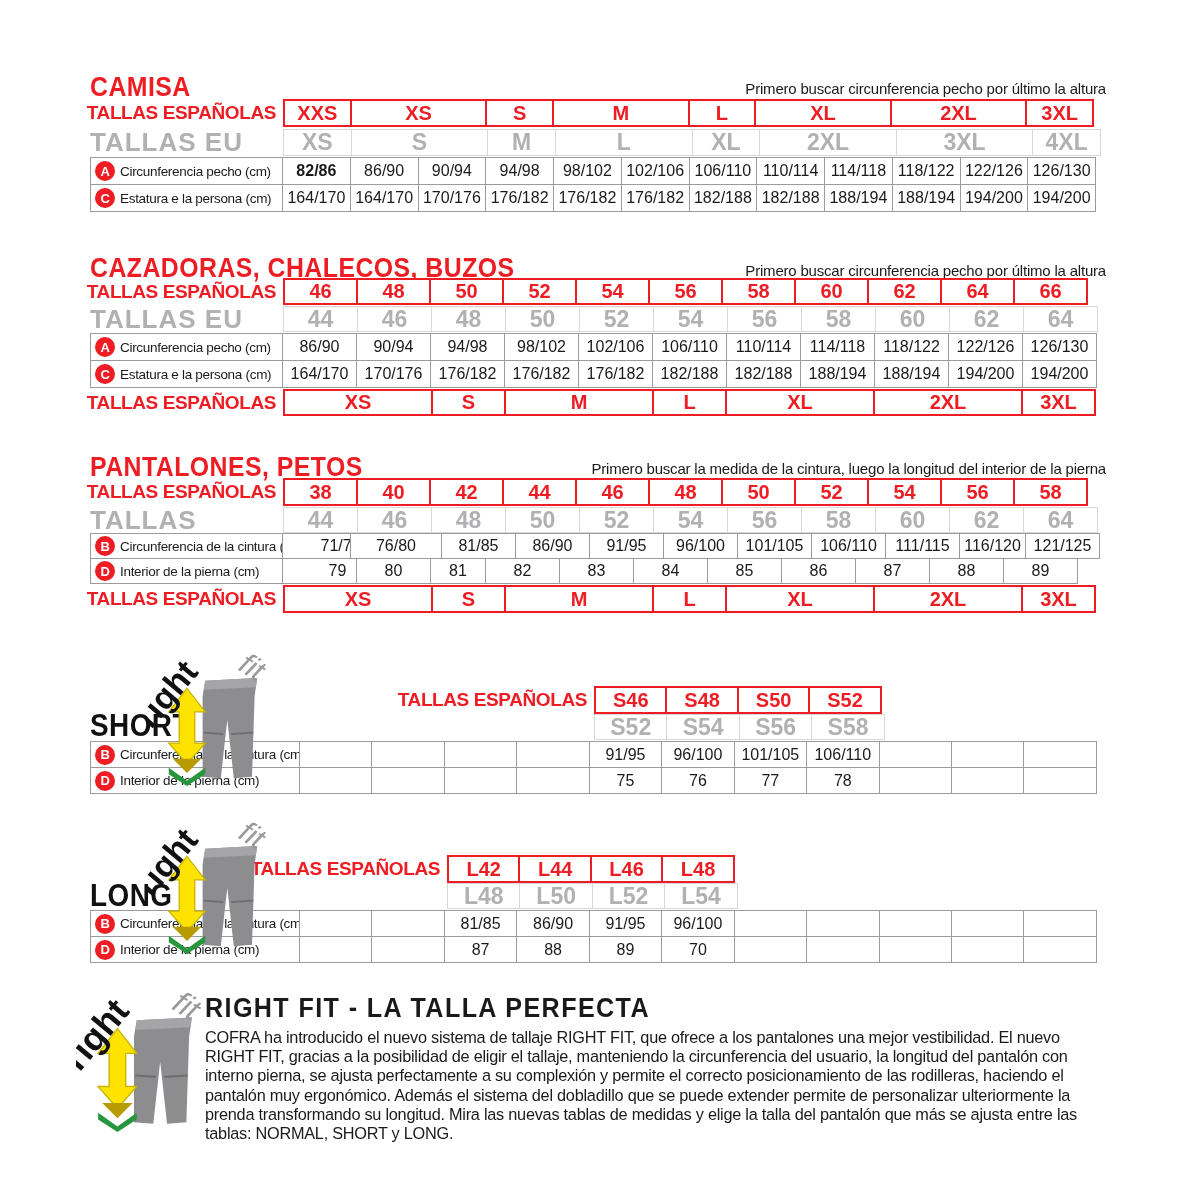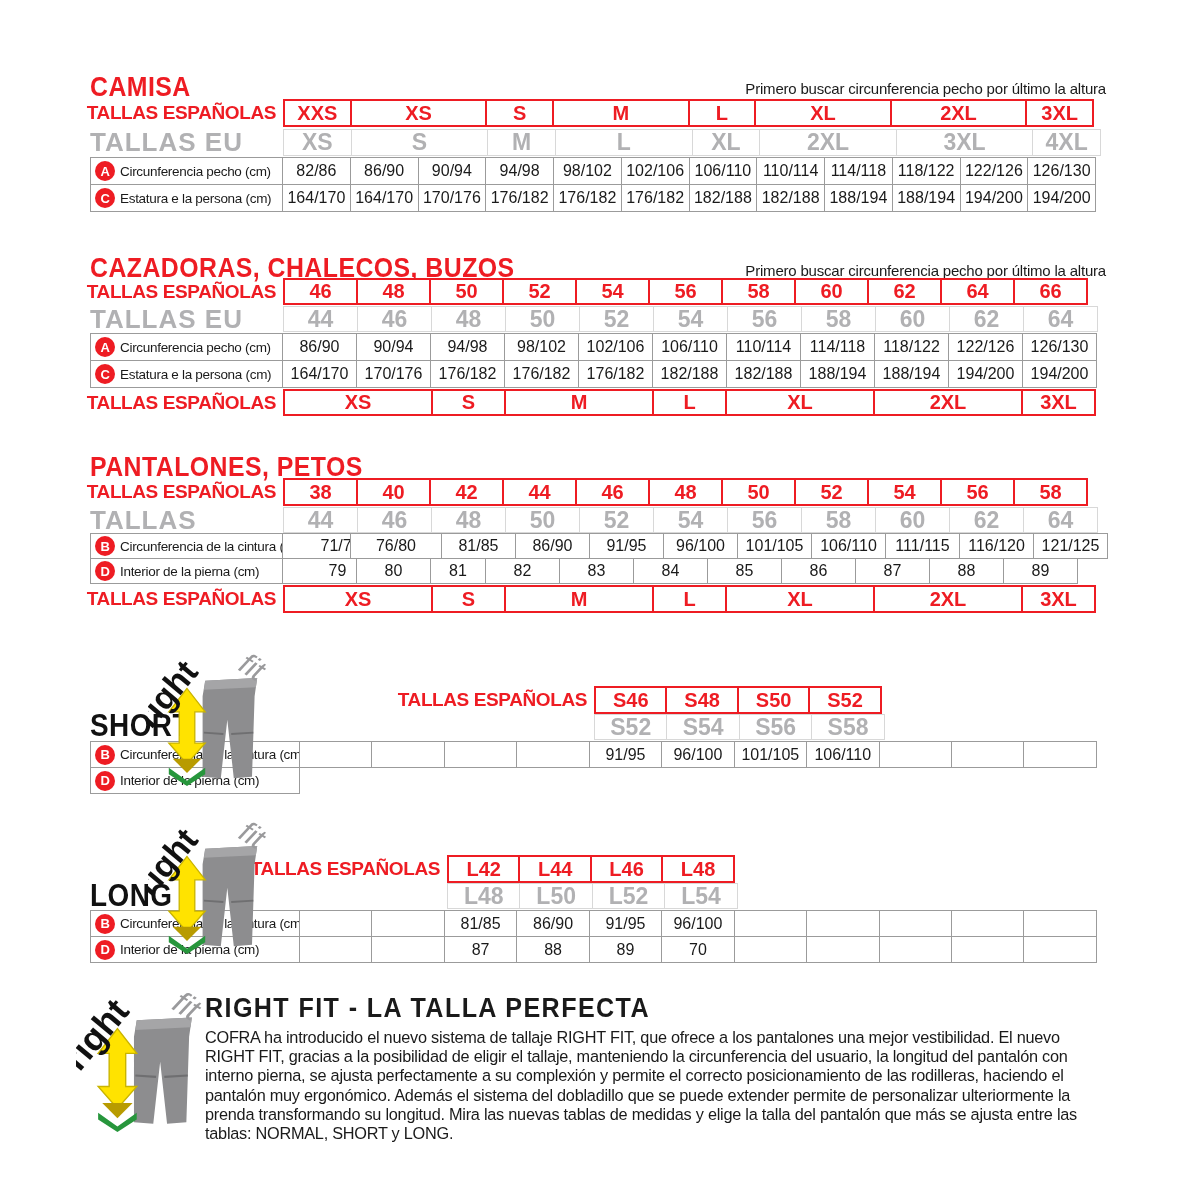--- a/index.html
+++ b/index.html
@@ -77,21 +77,21 @@
           <div class="cell graycell" style="width: 137.5px;">3XL</div>
           <div class="cell graycell" style="width: 68.75px;">4XL</div>
         </div>
     </div>
     <div class="row" style="top:85px;height:28px">
       <div class="rowlabel dlabel" style="width:193px">
         <span class="circ">A</span>
         <span>Circunferencia pecho (cm)</span>
       </div>
       <div class="cells">
-          <div class="cell datacell" style="width: 68.75px;">82/86</div>
+          <div class="cell datacell" style="width: 68.75px; font-weight: bold;">82/86</div>
           <div class="cell datacell" style="width: 68.75px;">86/90</div>
           <div class="cell datacell" style="width: 68.75px;">90/94</div>
           <div class="cell datacell" style="width: 68.75px;">94/98</div>
           <div class="cell datacell" style="width: 68.75px;">98/102</div>
           <div class="cell datacell" style="width: 68.75px;">102/106</div>
           <div class="cell datacell" style="width: 68.75px;">106/110</div>
           <div class="cell datacell" style="width: 68.75px;">110/114</div>
           <div class="cell datacell" style="width: 68.75px;">114/118</div>
           <div class="cell datacell" style="width: 68.75px;">118/122</div>
           <div class="cell datacell" style="width: 68.75px;">122/126</div>
@@ -202,20 +202,21 @@
           <div class="cell redcell" style="width: 75px;">L</div>
           <div class="cell redcell" style="width: 150px;">XL</div>
           <div class="cell redcell" style="width: 150px;">2XL</div>
           <div class="cell redcell" style="width: 75px;">3XL</div>
         </div>
     </div>
   </section>
 
   <section class="sec" style="top:452px;height:162px">
     <div class="sec-title">PANTALONES, PETOS</div>
+    <div class="note" style="top:8px">Primero buscar la medida de la cintura, luego la longitud del interior de la pierna</div>
     <div class="row" style="top:26px;height:28px">
       <div class="rowlabel lbl-red" style="width:193px">TALLAS ESPAÑOLAS</div>
       <div class="cells">
           <div class="cell redcell" style="width: 75px;">38</div>
           <div class="cell redcell" style="width: 75px;">40</div>
           <div class="cell redcell" style="width: 75px;">42</div>
           <div class="cell redcell" style="width: 75px;">44</div>
           <div class="cell redcell" style="width: 75px;">46</div>
           <div class="cell redcell" style="width: 75px;">48</div>
           <div class="cell redcell" style="width: 75px;">50</div>
@@ -249,21 +250,21 @@
       <div class="cells">
           <div class="cell datacell" style="width: 69px; padding-left: 48px;">71/75</div>
           <div class="cell datacell" style="width: 92px;">76/80</div>
           <div class="cell datacell" style="width: 75px;">81/85</div>
           <div class="cell datacell" style="width: 75px;">86/90</div>
           <div class="cell datacell" style="width: 75px;">91/95</div>
           <div class="cell datacell" style="width: 75px;">96/100</div>
           <div class="cell datacell" style="width: 75px;">101/105</div>
           <div class="cell datacell" style="width: 75px;">106/110</div>
           <div class="cell datacell" style="width: 75px;">111/115</div>
-          <div class="cell datacell" style="width: 75px;">116/120</div>
+          <div class="cell datacell" style="width: 67px;">116/120</div>
           <div class="cell datacell" style="width: 75px;">121/125</div>
         </div>
     </div>
     <div class="row" style="top:106px;height:26px">
       <div class="rowlabel dlabel" style="width:193px">
         <span class="circ">D</span>
         <span>Interior de la pierna (cm)</span>
       </div>
       <div class="cells">
           <div class="cell datacell" style="width: 75px; padding-left: 36px;">79</div>
@@ -330,20 +331,33 @@
           <div class="cell datacell" style="width: 73.45px;"></div>
           <div class="cell datacell" style="width: 73.45px;"></div>
           <div class="cell datacell" style="width: 73.45px;"></div>
         </div>
     </div>
     <div class="row" style="top:117px;height:27px">
       <div class="rowlabel dlabel" style="width:210px">
         <span class="circ">D</span>
         <span>Interior de la pierna (cm)</span>
       </div>
+      <div class="cells">
+          <div class="cell datacell" style="width: 73.45px;"></div>
+          <div class="cell datacell" style="width: 73.45px;"></div>
+          <div class="cell datacell" style="width: 73.45px;"></div>
+          <div class="cell datacell" style="width: 73.45px;"></div>
+          <div class="cell datacell" style="width: 73.45px;">75</div>
+          <div class="cell datacell" style="width: 73.45px;">76</div>
+          <div class="cell datacell" style="width: 73.45px;">77</div>
+          <div class="cell datacell" style="width: 73.45px;">78</div>
+          <div class="cell datacell" style="width: 73.45px;"></div>
+          <div class="cell datacell" style="width: 73.45px;"></div>
+          <div class="cell datacell" style="width: 73.45px;"></div>
+        </div>
     </div>
   </section>
 
   <section class="sec" style="top:820px;height:146px">
     <div class="bigname" style="top:58px;left:0">LONG</div>
     <div class="row" style="top:35px;height:28px">
       <div class="rowlabel lbl-red" style="width:357px">TALLAS ESPAÑOLAS</div>
       <div class="cells">
           <div class="cell redcell" style="width: 73.45px;">L42</div>
           <div class="cell redcell" style="width: 73.45px;">L44</div>

